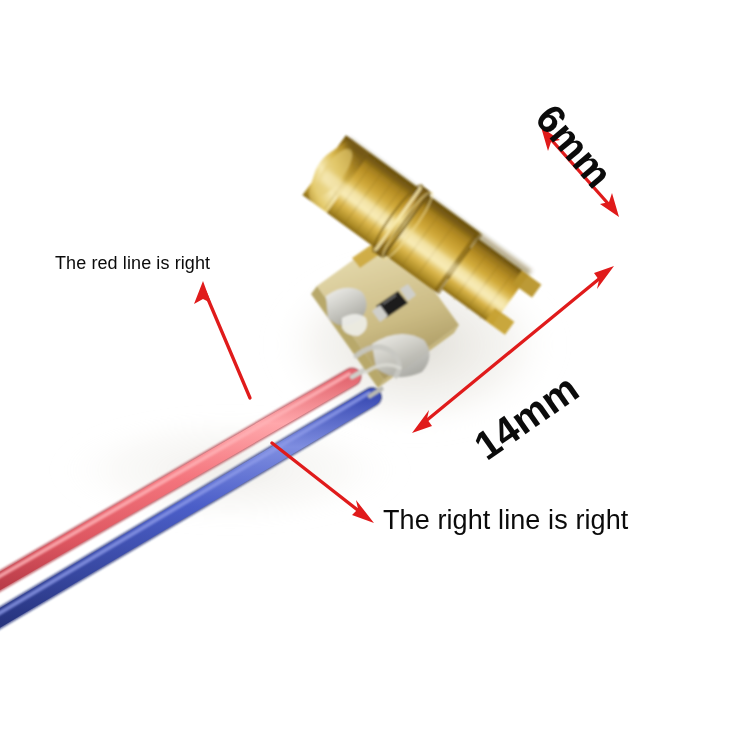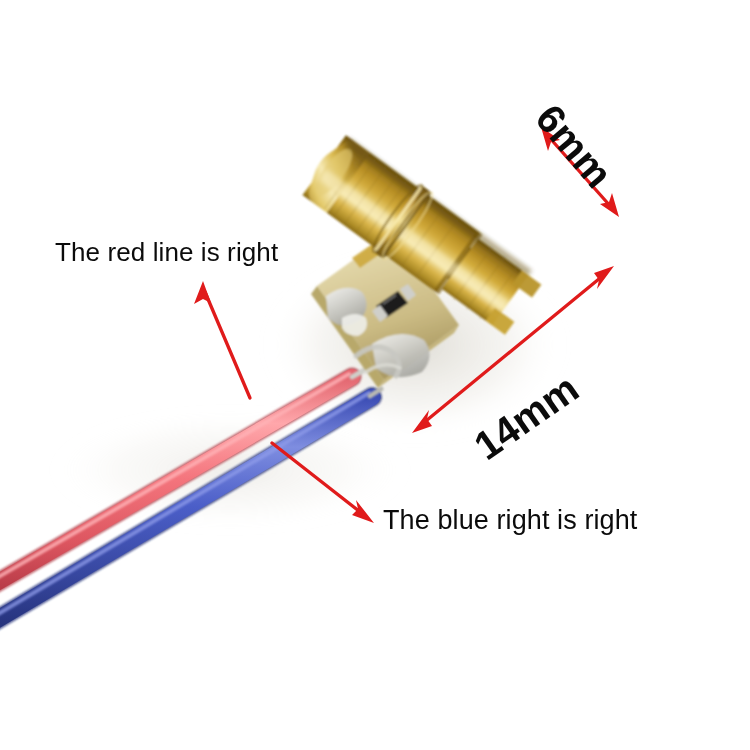--- a/index.html
+++ b/index.html
@@ -24,22 +24,22 @@
   }
   .anno-text {
     position: absolute;
     color: #0b0b0b;
     font-family: "Liberation Sans", sans-serif;
     white-space: nowrap;
     letter-spacing: 0.1px;
   }
   .label-red {
     left: 55px;
-    top: 237px;
-    font-size: 26px;
+    top: 253px;
+    font-size: 18px;
     font-weight: 400;
   }
   .label-blue {
     left: 383px;
     top: 505px;
     font-size: 27px;
     font-weight: 400;
   }
   .dim-text {
     font-weight: 700;
@@ -267,19 +267,19 @@
       <g>
         <line x1="421" y1="425" x2="605" y2="274" stroke="#e01b1b" stroke-width="3.3"></line>
         <path d="M 412,433 L 432,426 L 427,419 L 429,410 Z" fill="#e01b1b"></path>
         <path d="M 614,266 L 594,273 L 599,280 L 597,289 Z" fill="#e01b1b"></path>
       </g>
     </g>
   </svg>
 
   <div class="anno-text label-red">The red line is right</div>
 
-  <div class="anno-text label-blue">The blue right is right</div>
+  <div class="anno-text label-blue">The right line is right</div>
 
   <div class="anno-text dim-text dim-6mm">6mm</div>
 
   <div class="anno-text dim-text dim-14mm">14mm</div>
 
 </div>
 
 </body></html>

